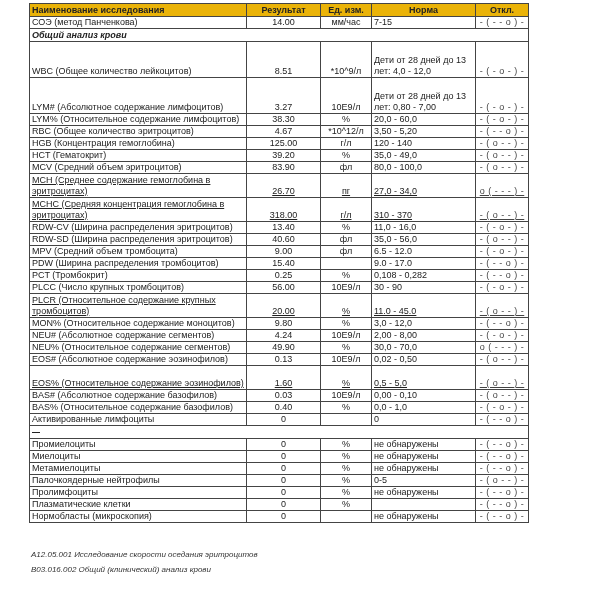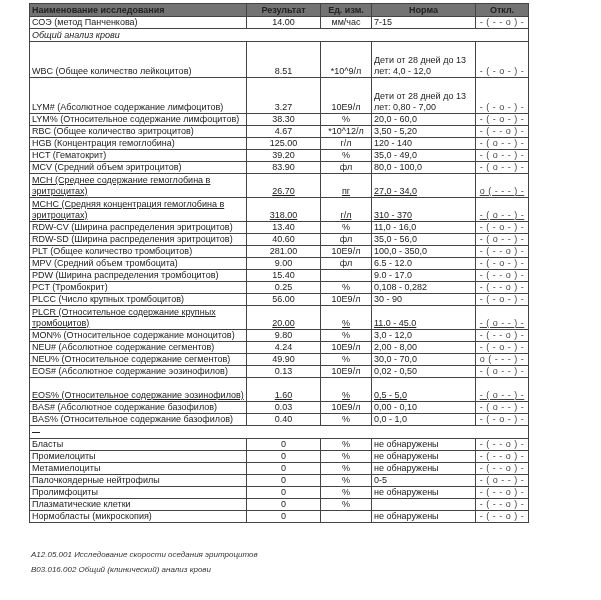--- a/index.html
+++ b/index.html
@@ -2,26 +2,26 @@
 <html><head>
 <meta charset="utf-8">
 <style>
   html, body { margin:0; padding:0; background:#fff; }
   body { width:601px; height:600px; position:relative; overflow:hidden;
          font-family:"Liberation Sans", sans-serif; font-size:9px; color:#222; }
   table { position:absolute; left:29px; top:3px; width:499px;
           border-collapse:collapse; table-layout:fixed; }
   td, th { border:1px solid #444; padding:0 2px; line-height:11px;
            vertical-align:bottom; }
-  th { background:#737373; font-weight:bold; font-size:9px; height:12px;
+  th { background:#eab308; font-weight:bold; font-size:9px; height:12px;
        text-align:center; color:#222; }
   th.c-name { text-align:left; }
   td.c-res, td.c-unit { text-align:center; }
   td.c-dev { text-align:center; color:#444; letter-spacing:0.5px; }
-  tr.section td { font-weight:normal; font-style:italic; height:12px; }
+  tr.section td { font-weight:bold; font-style:italic; height:12px; }
   tr.blank td { height:12px; }
   td.c-name, td.c-norm { text-align:left; }
   .col-name { width:217px; }
   .col-res { width:74px; }
   .col-unit { width:51px; }
   .col-norm { width:104px; }
   .col-dev { width:53px; }
   .tall-3 td { height:35px; }
   .tall-2 td { height:23px;text-decoration:underline; }
   .footer { position:absolute; left:31px; font-style:italic; font-size:8px; color:#333; }
@@ -131,27 +131,20 @@
         <td class="c-dev">- ( - o - ) -</td>
       </tr>
       <tr>
         <td class="c-name">RDW-SD (Ширина распределения эритроцитов)</td>
         <td class="c-res">40.60</td>
         <td class="c-unit">фл</td>
         <td class="c-norm">35,0 - 56,0</td>
         <td class="c-dev">- ( o - - ) -</td>
       </tr>
       <tr>
-        <td class="c-name">PLT (Общее количество тромбоцитов)</td>
-        <td class="c-res">281.00</td>
-        <td class="c-unit">10E9/л</td>
-        <td class="c-norm">100,0 - 350,0</td>
-        <td class="c-dev">- ( - - o ) -</td>
-      </tr>
-      <tr>
         <td class="c-name">MPV (Средний объем тромбоцита)</td>
         <td class="c-res">9.00</td>
         <td class="c-unit">фл</td>
         <td class="c-norm">6.5 - 12.0</td>
         <td class="c-dev">- ( - o - ) -</td>
       </tr>
       <tr>
         <td class="c-name">PDW (Ширина распределения тромбоцитов)</td>
         <td class="c-res">15.40</td>
         <td class="c-unit"></td>
@@ -221,32 +214,39 @@
         <td class="c-norm">0,00 - 0,10</td>
         <td class="c-dev">- ( o - - ) -</td>
       </tr>
       <tr>
         <td class="c-name">BAS% (Относительное содержание базофилов)</td>
         <td class="c-res">0.40</td>
         <td class="c-unit">%</td>
         <td class="c-norm">0,0 - 1,0</td>
         <td class="c-dev">- ( - o - ) -</td>
       </tr>
+      <tr>
+        <td class="c-name">Активированные лимфоциты</td>
+        <td class="c-res">0</td>
+        <td class="c-unit"></td>
+        <td class="c-norm">0</td>
+        <td class="c-dev">- ( - - o ) -</td>
+      </tr>
       <tr class="blank">
         <td colspan="5"><span class="dash"></span></td>
       </tr>
       <tr>
-        <td class="c-name">Бласты</td>
-        <td class="c-res">0</td>
-        <td class="c-unit">%</td>
-        <td class="c-norm">не обнаружены</td>
-        <td class="c-dev">- ( - - o ) -</td>
-      </tr>
-      <tr>
         <td class="c-name">Промиелоциты</td>
+        <td class="c-res">0</td>
+        <td class="c-unit">%</td>
+        <td class="c-norm">не обнаружены</td>
+        <td class="c-dev">- ( - - o ) -</td>
+      </tr>
+      <tr>
+        <td class="c-name">Миелоциты</td>
         <td class="c-res">0</td>
         <td class="c-unit">%</td>
         <td class="c-norm">не обнаружены</td>
         <td class="c-dev">- ( - - o ) -</td>
       </tr>
       <tr>
         <td class="c-name">Метамиелоциты</td>
         <td class="c-res">0</td>
         <td class="c-unit">%</td>
         <td class="c-norm">не обнаружены</td>

